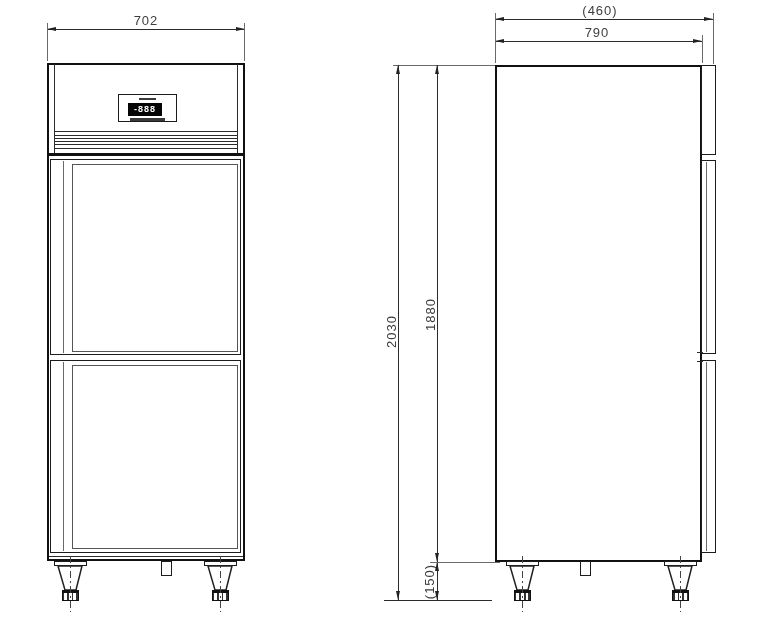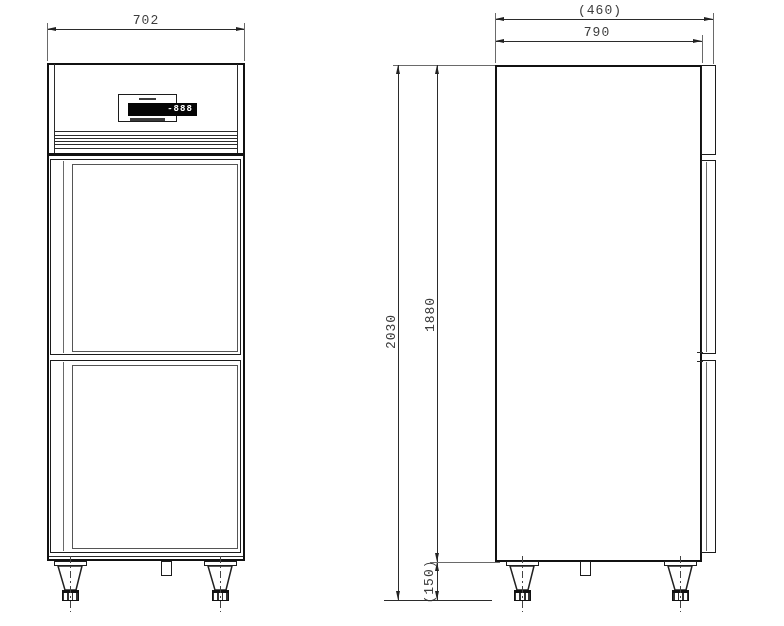--- a/index.html
+++ b/index.html
@@ -1,36 +1,36 @@
 <!DOCTYPE html>
 <html><head>
 <meta charset="utf-8">
 <style>
   html,body{margin:0;padding:0;background:#fff;}
   .canvas{position:relative;width:784px;height:626px;background:#ffffff;overflow:hidden;
-          font-family:Liberation Mono, monospace;}
+          font-family:Liberation Sans, sans-serif;}
   .abs{position:absolute;}
   .h{position:absolute;height:1px;background:#2b2b2b;}
   .v{position:absolute;width:1px;background:#2b2b2b;}
   .thin{background:#6a6a6a;}
   .box{position:absolute;border:1.5px solid #1c1c1c;background:#fff;box-sizing:border-box;}
   .box2{position:absolute;border:2px solid #111;background:#fff;box-sizing:border-box;}
   .ibox{position:absolute;border:1px solid #555;background:transparent;box-sizing:border-box;}
   .dim{position:absolute;font-size:13px;color:#3d3d3d;text-align:center;letter-spacing:1px;white-space:nowrap;}
   .rot{transform:rotate(-90deg);}
   .ar{position:absolute;width:0;height:0;}
   .ar-l{border-right:9px solid #222;border-top:2.5px solid transparent;border-bottom:2.5px solid transparent;}
   .ar-r{border-left:9px solid #222;border-top:2.5px solid transparent;border-bottom:2.5px solid transparent;}
   .ar-u{border-bottom:9px solid #222;border-left:2.5px solid transparent;border-right:2.5px solid transparent;}
   .ar-d{border-top:9px solid #222;border-left:2.5px solid transparent;border-right:2.5px solid transparent;}
   .cl{position:absolute;width:1px;background-image:repeating-linear-gradient(180deg,#444 0 7px,transparent 7px 10px,#444 10px 12px,transparent 12px 15px);}
   .foot{position:absolute;width:17px;height:11px;border:1.5px solid #111;border-top:3px solid #111;box-sizing:border-box;
         background:repeating-linear-gradient(90deg,#333 0 1.5px,#fff 1.5px 4.5px);}
   .plate{position:absolute;width:33px;height:5px;border:1.5px solid #1c1c1c;background:#fff;box-sizing:border-box;}
-  .lcd{position:absolute;background:#050505;color:#fff;font-size:9px;font-weight:bold;text-align:center;letter-spacing:1px;padding-left:35px;}
+  .lcd{position:absolute;background:#050505;color:#fff;font-size:9px;font-weight:bold;text-align:center;letter-spacing:1px;}
   .smudge{position:absolute;background:#3a3a3a;}
 </style>
 </head>
 <body>
 
 <div class="canvas">
 
   <div class="dim" style="left:116px;top:13px;width:60px;">702</div>
   <div class="h" style="left:47px;top:29px;width:198px;"></div>
   <div class="ar ar-l" style="left:47px;top:27px;"></div>

